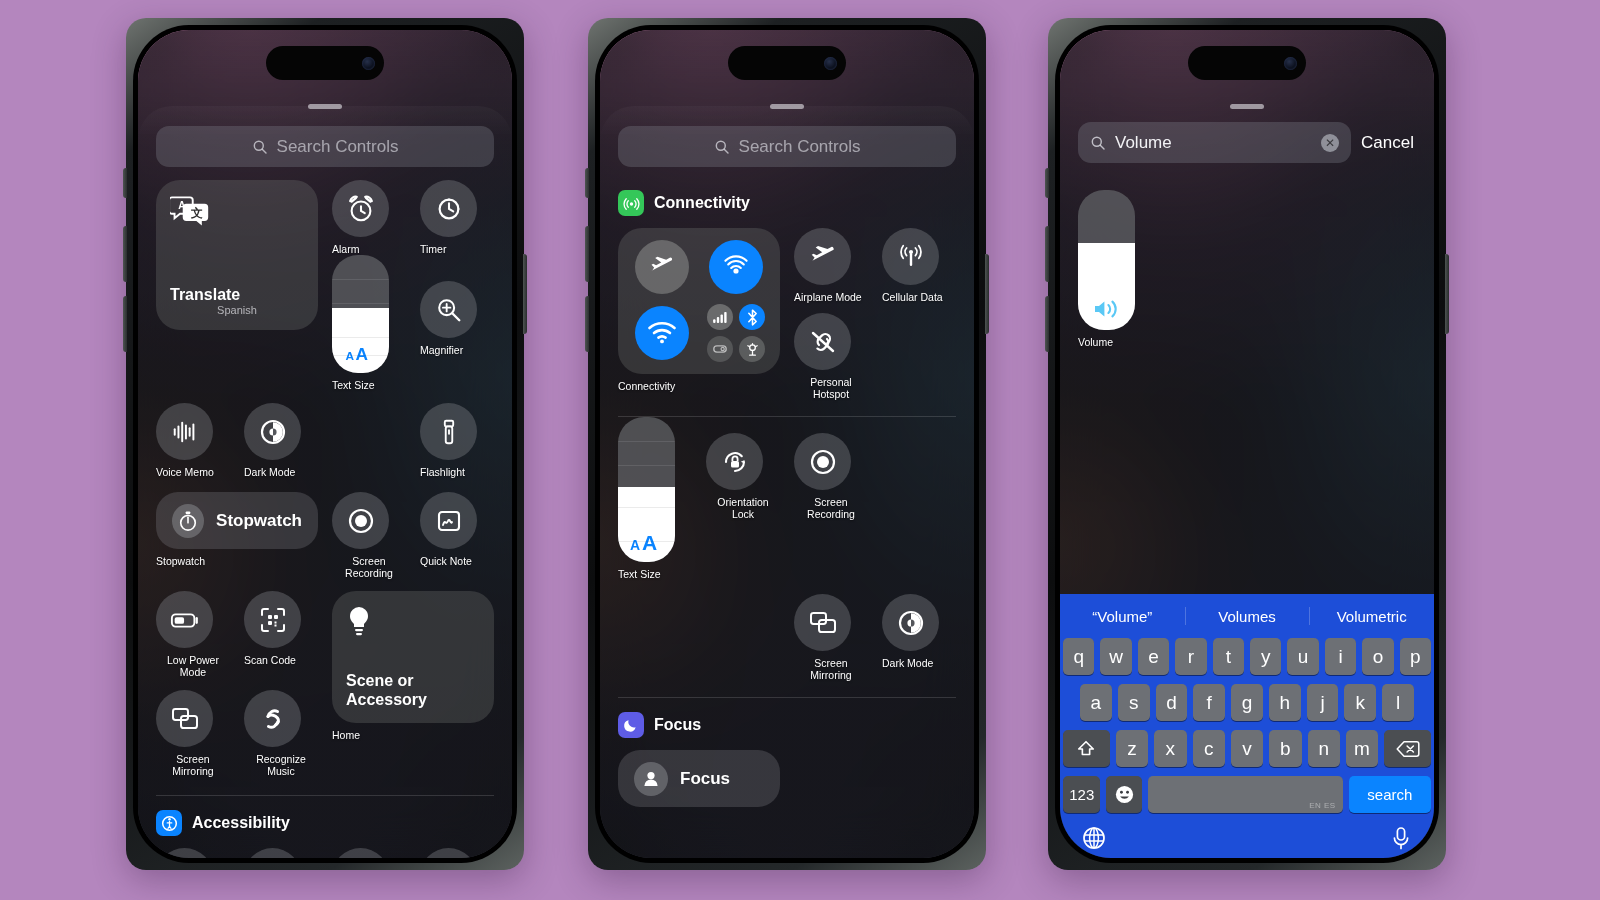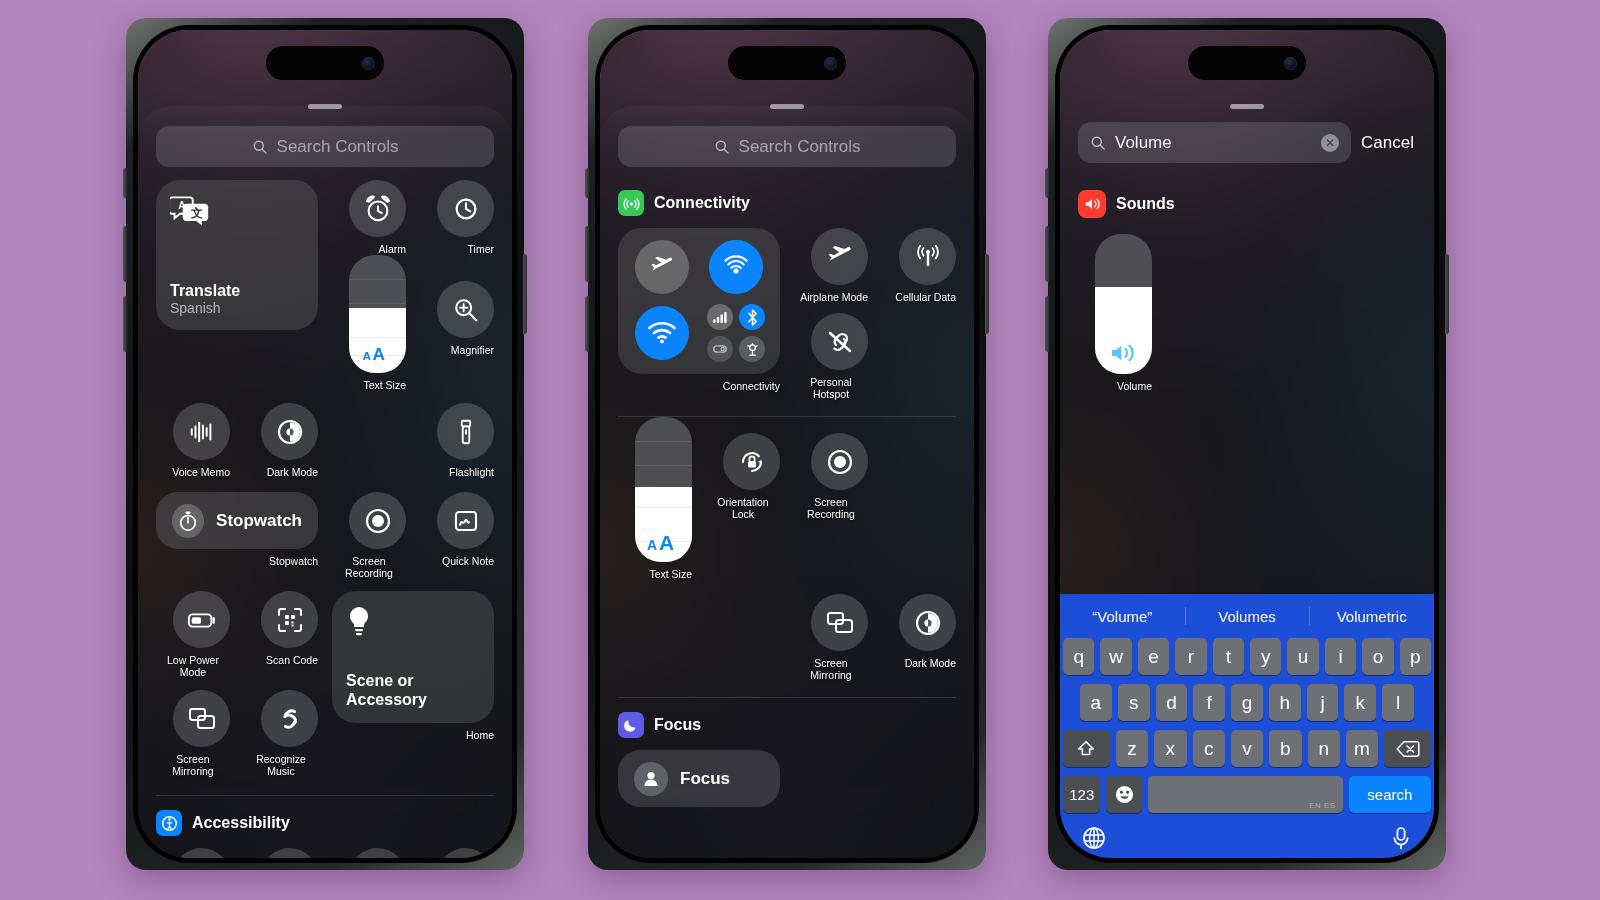--- a/index.html
+++ b/index.html
@@ -136,21 +136,21 @@
 
   .grid {
     display: grid;
     grid-template-columns: repeat(4, 1fr);
     column-gap: 14px;
     row-gap: 0px;
     align-items: start;
   }
 
   
-  .cell { position: relative; display:flex; flex-direction:column; align-items:flex-end; }
+  .cell { position: relative; display:flex; flex-direction:column; align-items:flex-start; }
   .cell .cap {
     margin-top: 6px;
     font-size: 10.5px;
     line-height: 12px;
     color: #ffffff;
     text-align: center;
     text-shadow: 0 1px 2px rgba(0,0,0,.55);
     max-width: 78px;
   }
 
@@ -184,21 +184,21 @@
     grid-column: span 2;
     grid-row: span 2;
     border-radius: 24px;
     background: rgba(118,122,120,.30);
     padding: 14px;
     display:flex; flex-direction:column; justify-content:space-between;
     min-height: 140px;
     color:#fff;
   }
   .tile-big .t-title { font-size:16px; font-weight:700; line-height:19px; }
-  .tile-big .t-sub { font-size:14px; color: rgba(225,225,230,.72); }
+  .tile-big .t-sub { font-size:11px; color: rgba(225,225,230,.72); text-align: center; }
 
   
   .vslider {
     width: 57px;
     border-radius: 26px;
     background: rgba(96,98,102,.75);
     position: relative;
     overflow: hidden;
   }
   .vslider .fill {
@@ -809,30 +809,20 @@
               <circle cx="8.5" cy="8.5" r="5.6" fill="none" stroke="rgba(226,226,232,.78)" stroke-width="1.8"></circle>
               <line x1="12.8" y1="12.8" x2="17.5" y2="17.5" stroke="rgba(226,226,232,.78)" stroke-width="1.8" stroke-linecap="round"></line>
             </svg>
             <span class="value">Volume</span>
             <span class="clear-btn">✕</span>
           </div>
           <div class="cancel-btn">Cancel</div>
         </div>
 
         <div class="cc-body" style="top:160px;">
-          <div class="res-head">
-            <div class="badge" style="background:#ff3b30;">
-              <svg width="18" height="16" viewBox="0 0 20 16">
-                <path d="M3 6 h3 l4 -3.4 v10.8 l-4 -3.4 h-3 z" fill="#fff"></path>
-                <path d="M13 5 a3.6 3.6 0 0 1 0 6" fill="none" stroke="#fff" stroke-width="1.5" stroke-linecap="round"></path>
-                <path d="M15.6 2.6 a7.2 7.2 0 0 1 0 10.8" fill="none" stroke="#fff" stroke-width="1.5" stroke-linecap="round"></path>
-              </svg>
-            </div>
-            <div class="title">Sounds</div>
-          </div>
 
           <div class="grid">
             <div class="cell">
               <div class="vslider" style="height:140px;">
                 <div class="fill" style="height:62%;">
                   <svg width="30" height="24" viewBox="0 0 30 24">
                     <path d="M3 9 h4 l5.4 -4.6 v15.2 l-5.4 -4.6 h-4 z" fill="#5ac8f5"></path>
                     <path d="M16.4 8 a5.4 5.4 0 0 1 0 8" fill="none" stroke="#5ac8f5" stroke-width="2.1" stroke-linecap="round"></path>
                     <path d="M20.4 4.6 a10 10 0 0 1 0 14.8" fill="none" stroke="#5ac8f5" stroke-width="2.1" stroke-linecap="round"></path>
                   </svg>

